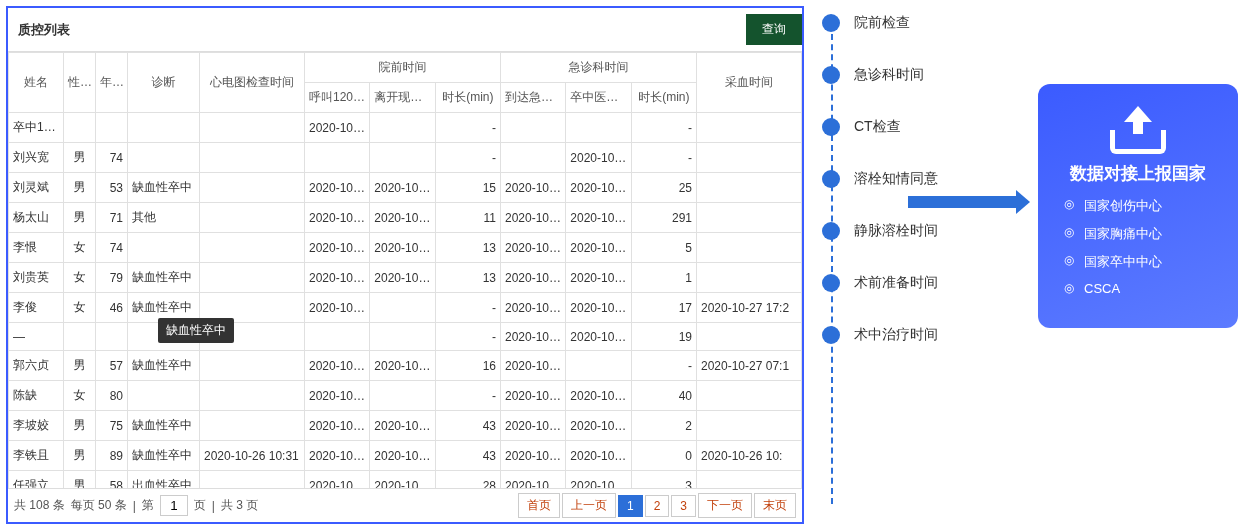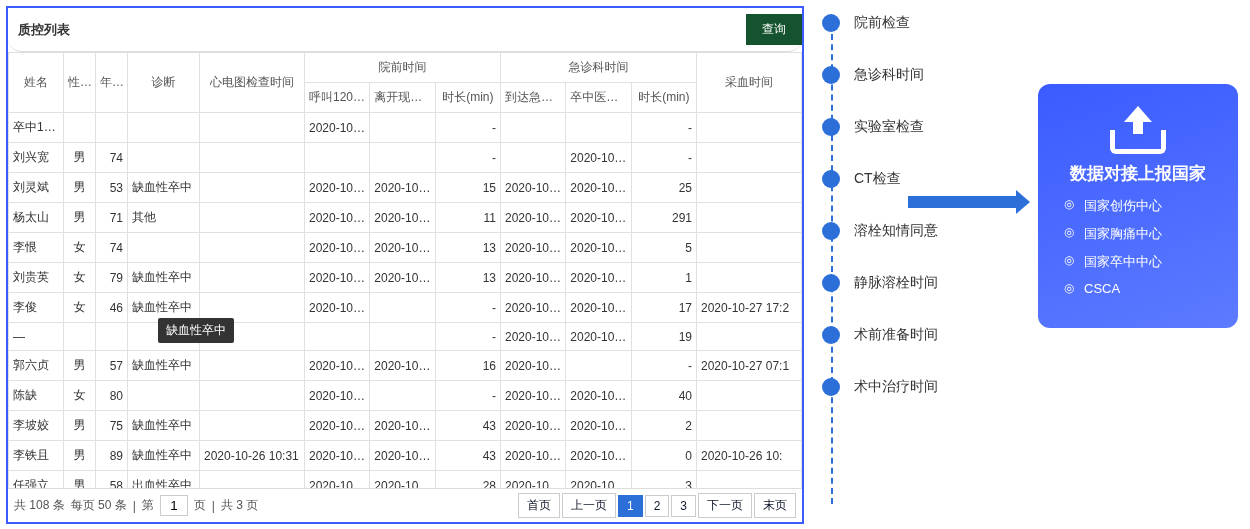--- a/index.html
+++ b/index.html
@@ -1,19 +1,19 @@
 <!DOCTYPE html>
 <html><head>
 <meta charset="utf-8">
 <style>
 * { box-sizing: border-box; margin: 0; padding: 0; }
 body { font-family: "Microsoft YaHei", Arial, sans-serif; font-size: 12px; color: #333; background: #fff; width: 1250px; height: 529px; overflow: hidden; position: relative; }
 
 .panel { position: absolute; left: 6px; top: 6px; width: 798px; height: 518px; border: 2px solid #3b5bff; background: #fff; display: flex; flex-direction: column; }
-.panel-header { display: flex; align-items: center; justify-content: space-between; padding: 6px 0 6px 10px; border-bottom: 1px solid #ddd; border-radius: 14px; }
+.panel-header { display: flex; align-items: center; justify-content: space-between; padding: 6px 0 6px 10px; border-bottom: 1px solid #ddd; }
 .panel-title { font-size: 13px; font-weight: bold; }
 .btn-query { background: #14532d; color: #fff; border: none; padding: 7px 16px; font-size: 12px; cursor: pointer; }
 
 .table-wrap { flex: 1; overflow: hidden; position: relative; }
 table { border-collapse: collapse; width: 100%; table-layout: fixed; }
 th, td { border: 1px solid #e0e0e0; padding: 6px 4px; font-size: 12px; white-space: nowrap; overflow: hidden; text-overflow: ellipsis; }
 th { background: #fff; font-weight: normal; color: #555; text-align: center; }
 td { text-align: left; }
 td.num { text-align: right; }
 td.center { text-align: center; }
@@ -25,21 +25,21 @@
 .col-ecg { width: 105px; }
 .col-dt { width: 105px; }
 .col-min { width: 52px; }
 
 .tooltip-pop { position: absolute; left: 150px; top: 266px; background: #333; color: #fff; padding: 4px 8px; font-size: 12px; border-radius: 2px; z-index: 10; }
 
 .pager { border-top: 1px solid #ddd; padding: 4px 6px; display: flex; align-items: center; justify-content: space-between; font-size: 12px; color: #555; }
 .pager-left { display: flex; gap: 6px; align-items: center; }
 .pg-input { width: 28px; text-align: center; border: 1px solid #ccc; padding: 2px; }
 .pager-right { display: flex; gap: 2px; align-items: center; }
-.pg-btn { border: 1px solid #ccc; background: #fff; padding: 3px 8px; cursor: pointer; font-size: 12px; color: #0f172a; }
+.pg-btn { border: 1px solid #ccc; background: #fff; padding: 3px 8px; cursor: pointer; font-size: 12px; color: #c2410c; }
 .pg-btn.active { background: #2c6fd8; color: #fff; border-color: #2c6fd8; }
 
 .timeline { position: absolute; left: 822px; top: 14px; width: 200px; height: 500px; }
 .tl-line { position: absolute; left: 9px; top: 10px; bottom: 10px; width: 0; border-left: 2px dashed #2c6fd8; }
 .tl-item { position: relative; display: flex; align-items: center; margin-bottom: 34px; }
 .tl-dot { width: 18px; height: 18px; border-radius: 50%; background: #2c6fd8; position: relative; z-index: 2; flex-shrink: 0; }
 .tl-label { margin-left: 14px; font-size: 14px; color: #333; }
 .tl-arrow { position: absolute; left: 908px; top: 196px; width: 110px; height: 12px; background: #2c6fd8; }
 .tl-arrow::after { content: ""; position: absolute; right: -12px; top: -6px; border-left: 14px solid #2c6fd8; border-top: 12px solid transparent; border-bottom: 12px solid transparent; }
 
@@ -301,24 +301,20 @@
       <div class="tl-item">
         <div class="tl-dot"></div>
         <div class="tl-label">院前检查</div>
       </div>
       <div class="tl-item">
         <div class="tl-dot"></div>
         <div class="tl-label">急诊科时间</div>
       </div>
       <div class="tl-item">
         <div class="tl-dot"></div>
-        <div class="tl-label">实验室检查</div>
-      </div>
-      <div class="tl-item">
-        <div class="tl-dot"></div>
         <div class="tl-label">CT检查</div>
       </div>
       <div class="tl-item">
         <div class="tl-dot"></div>
         <div class="tl-label">溶栓知情同意</div>
       </div>
       <div class="tl-item">
         <div class="tl-dot"></div>
         <div class="tl-label">静脉溶栓时间</div>
       </div>

